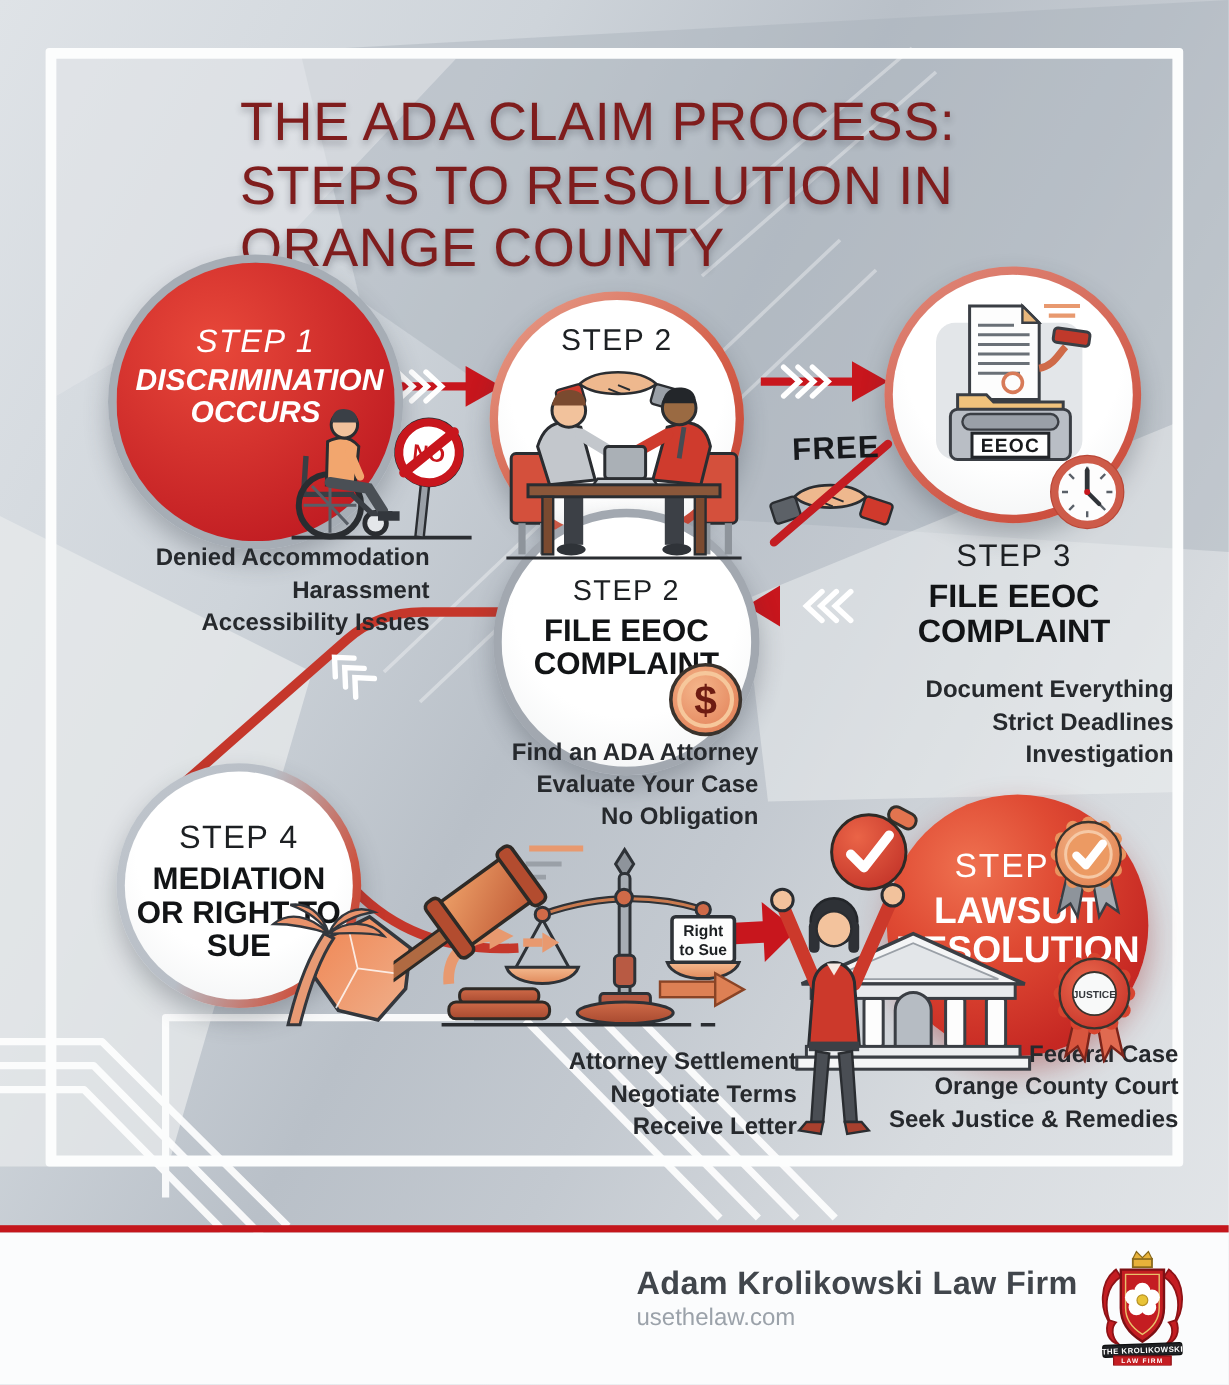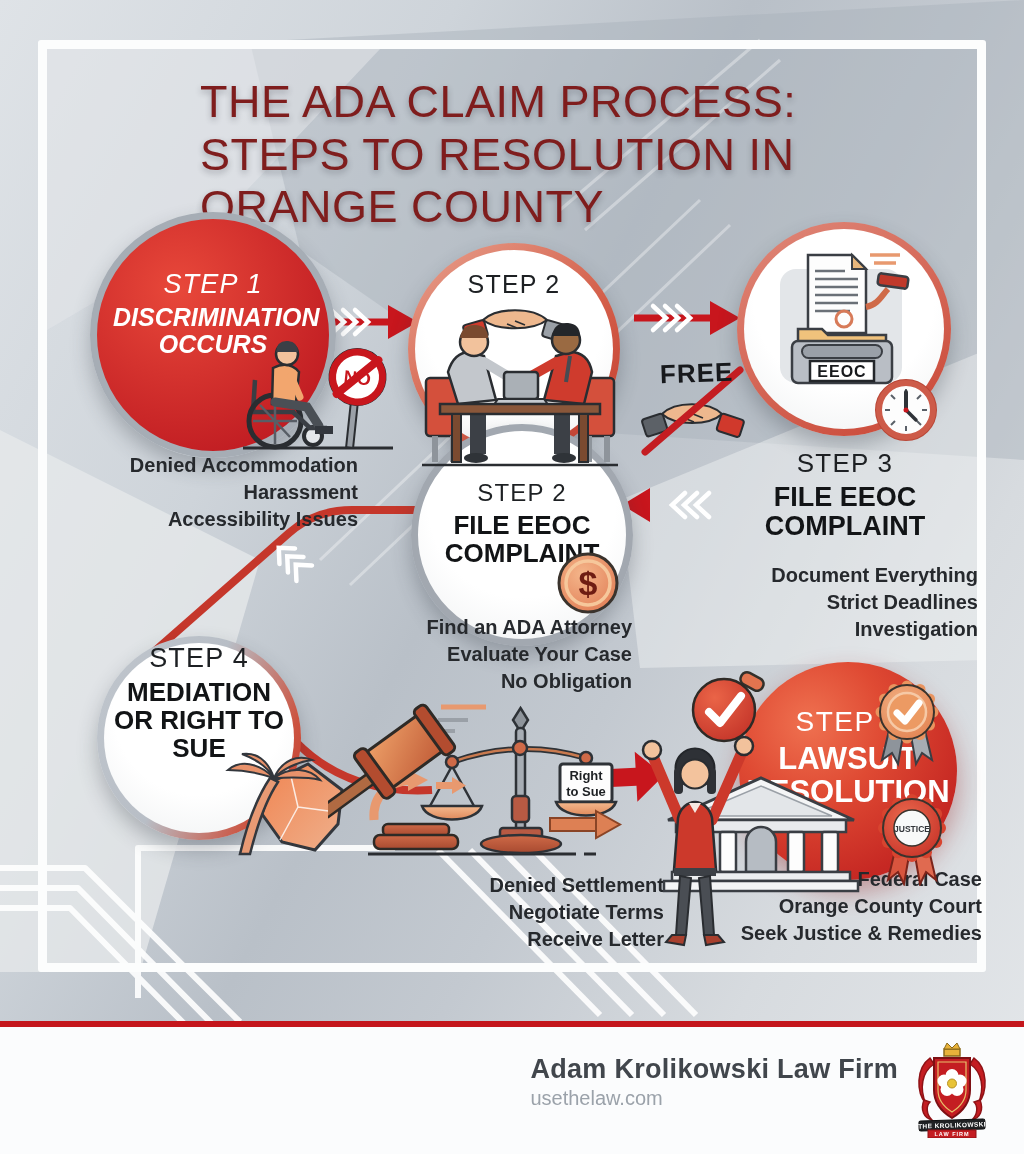--- a/index.html
+++ b/index.html
@@ -265,21 +265,21 @@
   <div class="step-title" style="font-size:27px;width:220px">FILE EEOC COMPLAINT</div>
 </div>
 <div class="abs details" style="left:712px;top:562px;width:266px">
   <div>Document Everything</div>
   <div>Strict Deadlines</div>
   <div>Investigation</div>
 </div>
 
 <div class="abs ringwrap" style="left:97px;top:636px;width:204px;height:204px;background:linear-gradient(115deg,#c0c6cd 0%,#b8bec6 45%,#cc5340 80%,#c0392b 100%)">
   <div class="inner">
-    <div class="step-label" style="font-size:27px">STEP 4</div>
+    <div class="step-label" style="margin-top:40px;font-size:27px">STEP 4</div>
     <div class="step-title" style="font-size:26px;width:185px">MEDIATION OR RIGHT TO SUE</div>
   </div>
 </div>
 
 <svg class="abs" style="left:220px;top:752px;z-index:4" width="140" height="110" viewBox="0 0 140 110">
   <defs>
       <linearGradient id="mapG" x1="0" y1="0" x2="1" y2="1">
         <stop offset="0" stop-color="#f08552"></stop>
         <stop offset="1" stop-color="#efb08c"></stop>
       </linearGradient>
@@ -352,21 +352,21 @@
     <rect x="172" y="150" width="42" height="10" rx="3" fill="#b85a43" stroke="#2e3237" stroke-width="2.5"></rect>
     <ellipse cx="193" cy="166" rx="40" ry="9" fill="url(#baseG)" stroke="#2e3237" stroke-width="2.5"></ellipse>
   </g>
   <g>
     <rect x="222" y="140" width="46" height="13" fill="#dd8054" stroke="#8a4426" stroke-width="2"></rect>
     <polygon points="268,133 292,146.5 268,160" fill="#dd8054" stroke="#8a4426" stroke-width="2"></polygon>
   </g>
 </svg>
 
 <div class="abs details" style="left:360px;top:872px;width:304px">
-  <div>Denied Settlement</div>
+  <div>Attorney Settlement</div>
   <div>Negotiate Terms</div>
   <div>Receive Letter</div>
 </div>
 
 <div class="abs circle" style="left:739px;top:662px;width:218px;height:218px;background:radial-gradient(circle at 32% 28%,#ef7150 0%,#df4a33 35%,#c62823 75%,#bb1f21 100%);box-shadow:0 12px 26px rgba(150,30,30,.4)">
   <div class="step-label light" style="padding-top:44px;font-size:28px;letter-spacing:1.5px">STEP 5</div>
   <div class="step-title light" style="font-size:31px;width:205px">LAWSUIT RESOLUTION</div>
 </div>
 
 <svg class="abs" style="left:688px;top:668px;z-index:4" width="78" height="78" viewBox="0 0 78 78">

